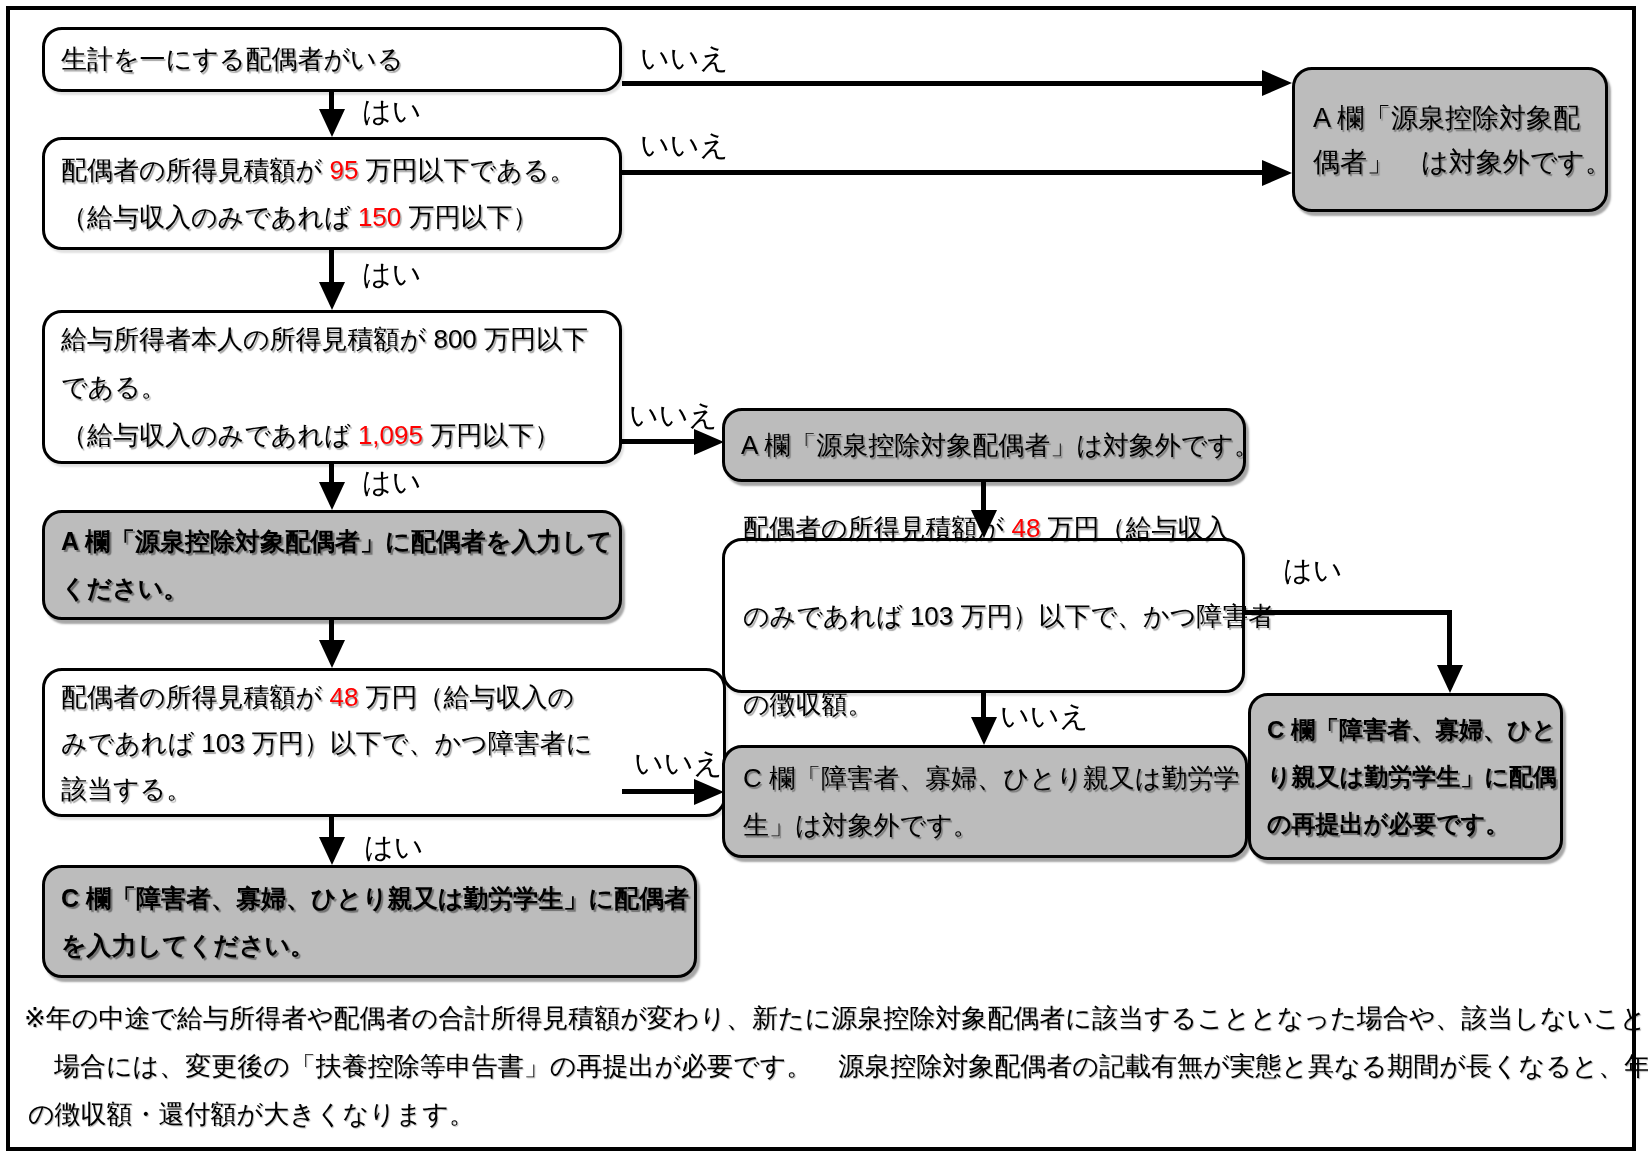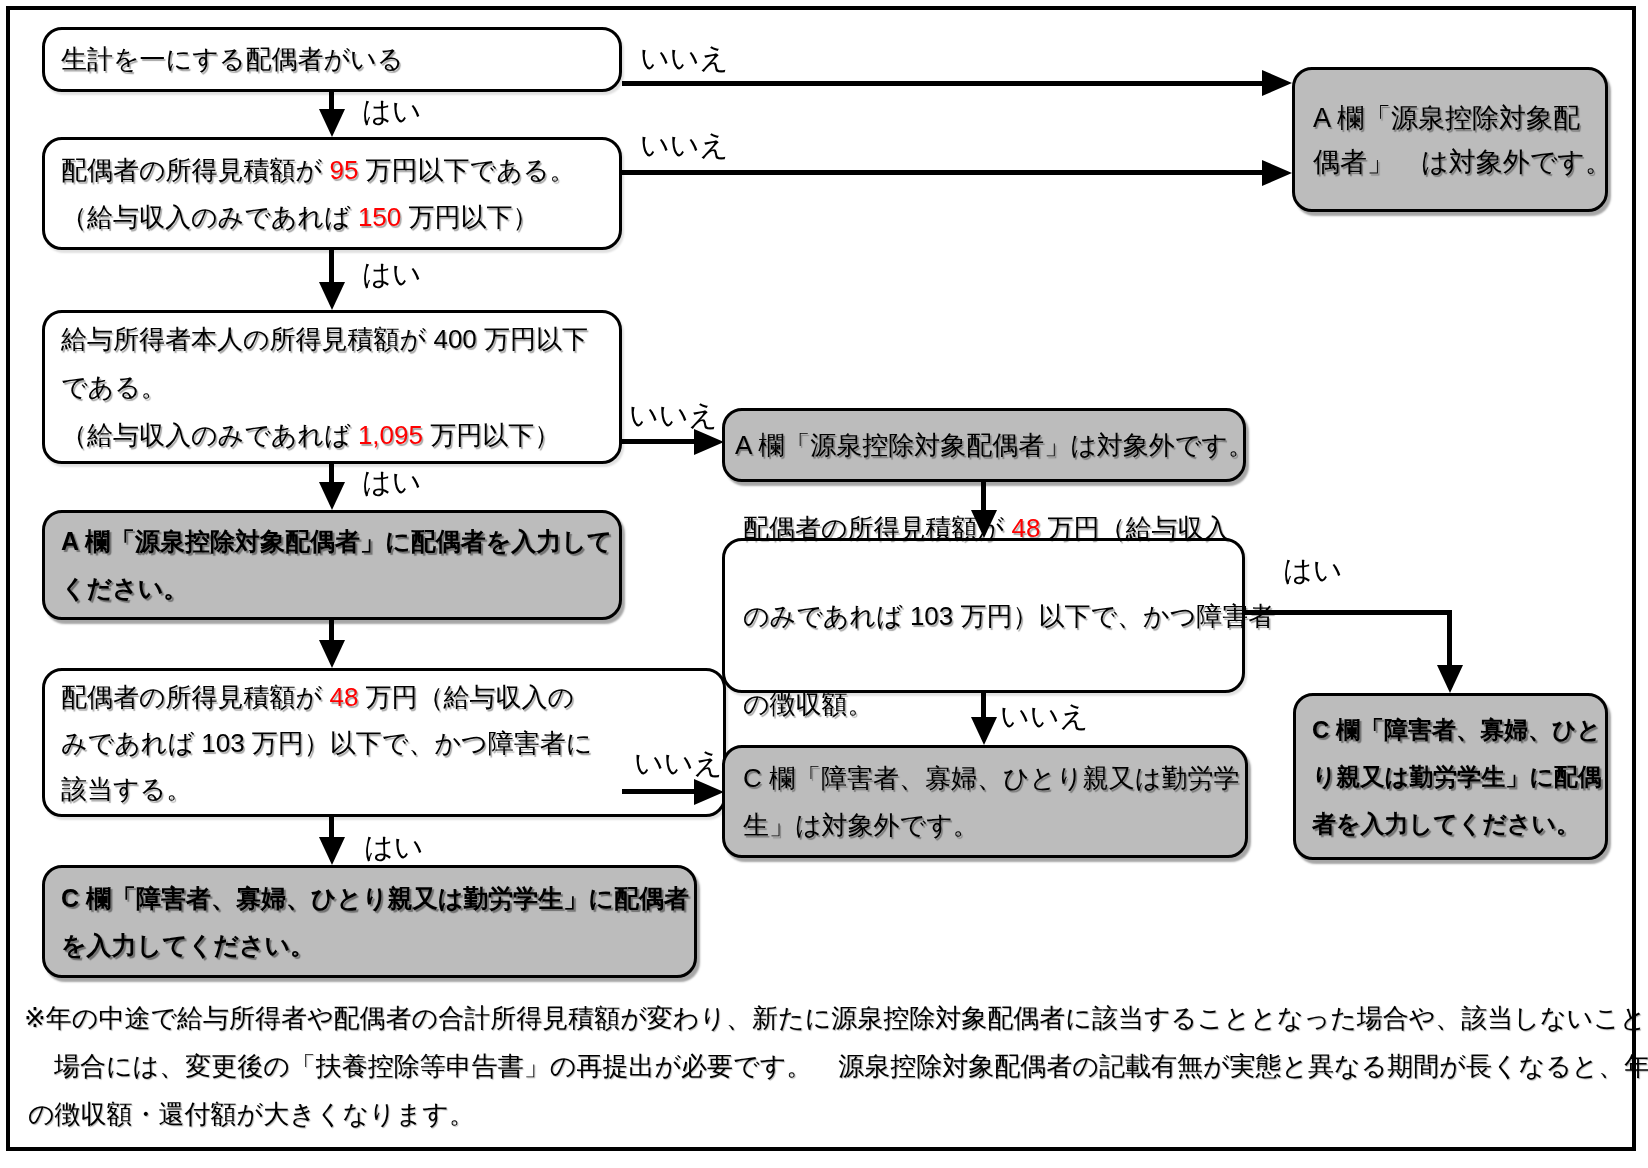--- a/index.html
+++ b/index.html
@@ -30,25 +30,25 @@
   #q1  {left:42px;top:27px;width:580px;height:65px;}
   #q2  {left:42px;top:137px;width:580px;height:113px;}
   #q3  {left:42px;top:310px;width:580px;height:154px;}
   #q3 .line{line-height:48px;}
   #actA{left:42px;top:510px;width:580px;height:110px;font-size:25px;}
   #q4  {left:42px;top:668px;width:684px;height:149px;}
   #q4 .line{line-height:46px;}
   #actC{left:42px;top:865px;width:655px;height:113px;font-size:25px;}
   #outA1{left:1292px;top:67px;width:316px;height:145px;font-size:27px;padding:0 18px;}
   #outA1 .line{line-height:44px;}
-  #outA2{left:722px;top:408px;width:524px;height:74px;padding:0 10px;}
+  #outA2{left:722px;top:408px;width:524px;height:74px;padding:0 16px;}
   #q5  {left:722px;top:538px;width:523px;height:155px;padding:0 18px;gap:40px;}
   #q5 .line{line-height:48px;}
   #outC1{left:722px;top:745px;width:526px;height:113px;padding:0 18px;}
-  #actC2{left:1293px;top:693px;width:315px;height:167px;font-size:24px;}
+  #actC2{left:1248px;top:693px;width:315px;height:167px;font-size:24px;}
   #actC2 .line{line-height:47px;}
 
   
   .hline,.vline{position:absolute;background:var(--ink);}
   .head-right{position:absolute;width:0;height:0;
     border-top:13px solid transparent;border-bottom:13px solid transparent;
     border-left:30px solid var(--ink);}
   .head-down{position:absolute;width:0;height:0;
     border-left:13px solid transparent;border-right:13px solid transparent;
     border-top:28px solid var(--ink);}
@@ -108,21 +108,21 @@
   <div class="frame"></div>
 
   <div class="node" id="q1">
       <div class="line"><span>生計を一にする配偶者がいる</span></div>
     </div>
   <div class="node" id="q2">
       <div class="line"><span>配偶者の所得見積額が </span><span class="red">95</span><span> 万円以下である。</span></div>
       <div class="line"><span>（給与収入のみであれば </span><span class="red">150</span><span> 万円以下）</span></div>
     </div>
   <div class="node" id="q3">
-      <div class="line"><span>給与所得者本人の所得見積額が 400 万円以下</span></div>
+      <div class="line"><span>給与所得者本人の所得見積額が 800 万円以下</span></div>
       <div class="line"><span>である。</span></div>
       <div class="line"><span>（給与収入のみであれば </span><span class="red">1,095</span><span> 万円以下）</span></div>
     </div>
   <div class="node gray bold" id="actA">
       <div class="line"><span>A 欄「源泉控除対象配偶者」に配偶者を入力して</span></div>
       <div class="line"><span>ください。</span></div>
     </div>
   <div class="node" id="q4">
       <div class="line"><span>配偶者の所得見積額が </span><span class="red">48</span><span> 万円（給与収入の</span></div>
       <div class="line"><span>みであれば 103 万円）以下で、かつ障害者に</span></div>
@@ -146,21 +146,21 @@
       <div class="line"><span>生」は対象外です。</span></div>
     </div>
 
   <div class="node gray" id="outA1">
       <div class="line"><span>A 欄「源泉控除対象配</span></div>
       <div class="line"><span>偶者」　は対象外です。</span></div>
     </div>
   <div class="node gray bold" id="actC2">
       <div class="line"><span>C 欄「障害者、寡婦、ひと</span></div>
       <div class="line"><span>り親又は勤労学生」に配偶</span></div>
-      <div class="line"><span>者を入力してください。</span></div>
+      <div class="line"><span>の再提出が必要です。</span></div>
     </div>
 
   <div class="hline" id="c-no1"></div>
   <div class="head-right" id="h-no1"></div>
   <div class="hline" id="c-no2"></div>
   <div class="head-right" id="h-no2"></div>
   <div class="hline" id="c-no3"></div>
   <div class="head-right" id="h-no3"></div>
   <div class="hline" id="c-no4"></div>
   <div class="head-right" id="h-no4"></div>

